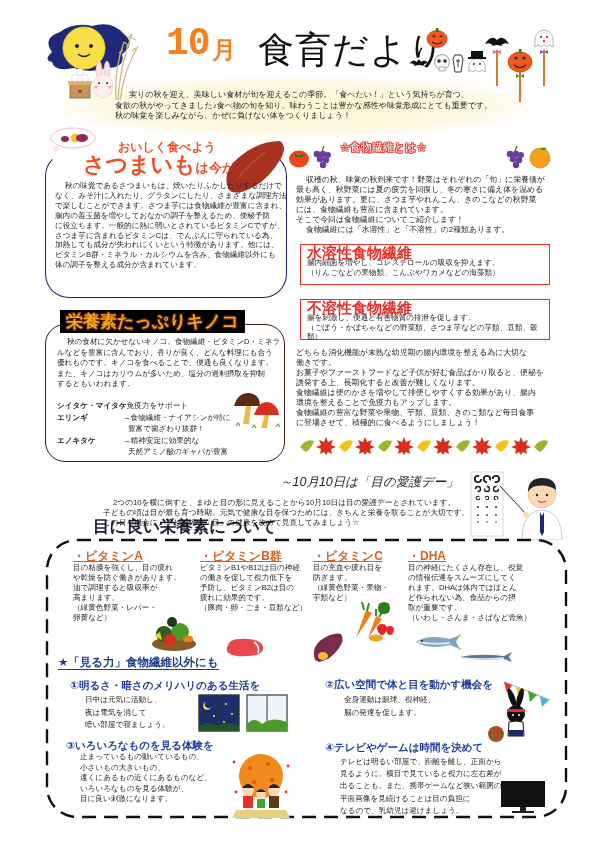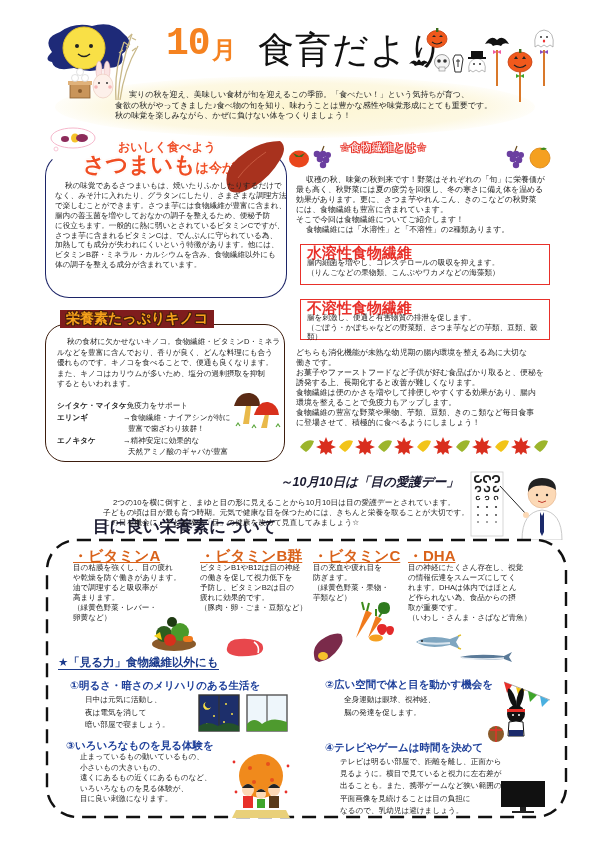--- a/index.html
+++ b/index.html
@@ -19,33 +19,33 @@
           border-top-color:transparent;border-radius:24px;}
   .sm-sub{position:absolute;left:118px;top:139px;font-size:12px;font-weight:bold;color:#f0502a;
           text-shadow:1px 1px 0 #fff,-1px -1px 0 #fff,1px -1px 0 #fff,-1px 1px 0 #fff,0 0 2px #f7a36e;}
   .sm-title{position:absolute;left:83px;top:150px;font-weight:bold;color:#f04e23;
           text-shadow:1px 1px 0 #fff,-1px -1px 0 #fff,1px -1px 0 #fff,-1px 1px 0 #fff,0 0 2px #f08a5a;}
   .sm-title .big{font-size:22px;}
   .sm-title .small{font-size:13px;}
   .body75{font-size:7.6px;}
   
   .kn-box{position:absolute;left:45px;top:324px;width:238px;height:136px;border:1.6px solid #3d1d0d;border-radius:20px;}
-  .kn-title{position:absolute;left:60px;top:310px;padding:0 6px;background:#7f1d1d;font-size:14px;font-weight:bold;color:#f7a21b;
+  .kn-title{position:absolute;left:60px;top:310px;padding:0 6px;background:#000000;font-size:17px;font-weight:bold;color:#f7a21b;
           text-shadow:1px 1px 0 #4a1f0c,-1px -1px 0 #4a1f0c,1px -1px 0 #4a1f0c,-1px 1px 0 #4a1f0c,0 1px 0 #4a1f0c,1px 0 0 #4a1f0c,0 -1px 0 #4a1f0c,-1px 0 0 #4a1f0c;}
   .kn-item-name{font-weight:bold;}
   
   .fb-title{position:absolute;left:340px;top:140px;font-size:11px;font-weight:normal;color:#fff;
           text-shadow:1px 1px 0 #e8382e,-1px -1px 0 #e8382e,1px -1px 0 #e8382e,-1px 1px 0 #e8382e,0 1px 0 #e8382e,1px 0 0 #e8382e,0 -1px 0 #e8382e,-1px 0 0 #e8382e;}
   .fb-type{position:absolute;left:300px;width:250px;height:41px;border:1.6px solid #e8302a;padding:2px 0 0 6px;box-sizing:border-box;}
   .fb-type-title{font-size:15px;font-weight:bold;color:#e8302a;line-height:11px;}
   .fb-type-line{font-size:7.6px;line-height:9.5px;}
   
   .eye-title{position:absolute;left:93px;top:468px;font-size:16.5px;font-weight:bold;color:#1a1a30;margin-top:48px;}
-  .eye-sub{position:absolute;left:280px;top:474px;font-size:12.5px;font-weight:bold;font-style:italic;color:#1a1a30;}
-  .nut-h{font-size:15px;font-weight:bold;color:#d9621a;text-decoration:underline;line-height:14px;}
+  .eye-sub{position:absolute;left:280px;top:474px;font-size:12.5px;font-weight:normal;font-style:italic;color:#1a1a30;}
+  .nut-h{font-size:12px;font-weight:bold;color:#d9621a;text-decoration:underline;line-height:14px;}
   .nut-l{font-size:7.6px;line-height:10px;}
   .pt-title{position:absolute;left:58px;top:656px;font-size:11.5px;font-weight:bold;color:#1b3a8c;
           border-bottom:1.2px solid #1b3a8c;line-height:13px;}
   .pt-h{position:absolute;font-size:10.5px;font-weight:bold;color:#1d3f9a;white-space:nowrap;}
 </style>
 </head>
 <body>
 
 <div class="page">
 

